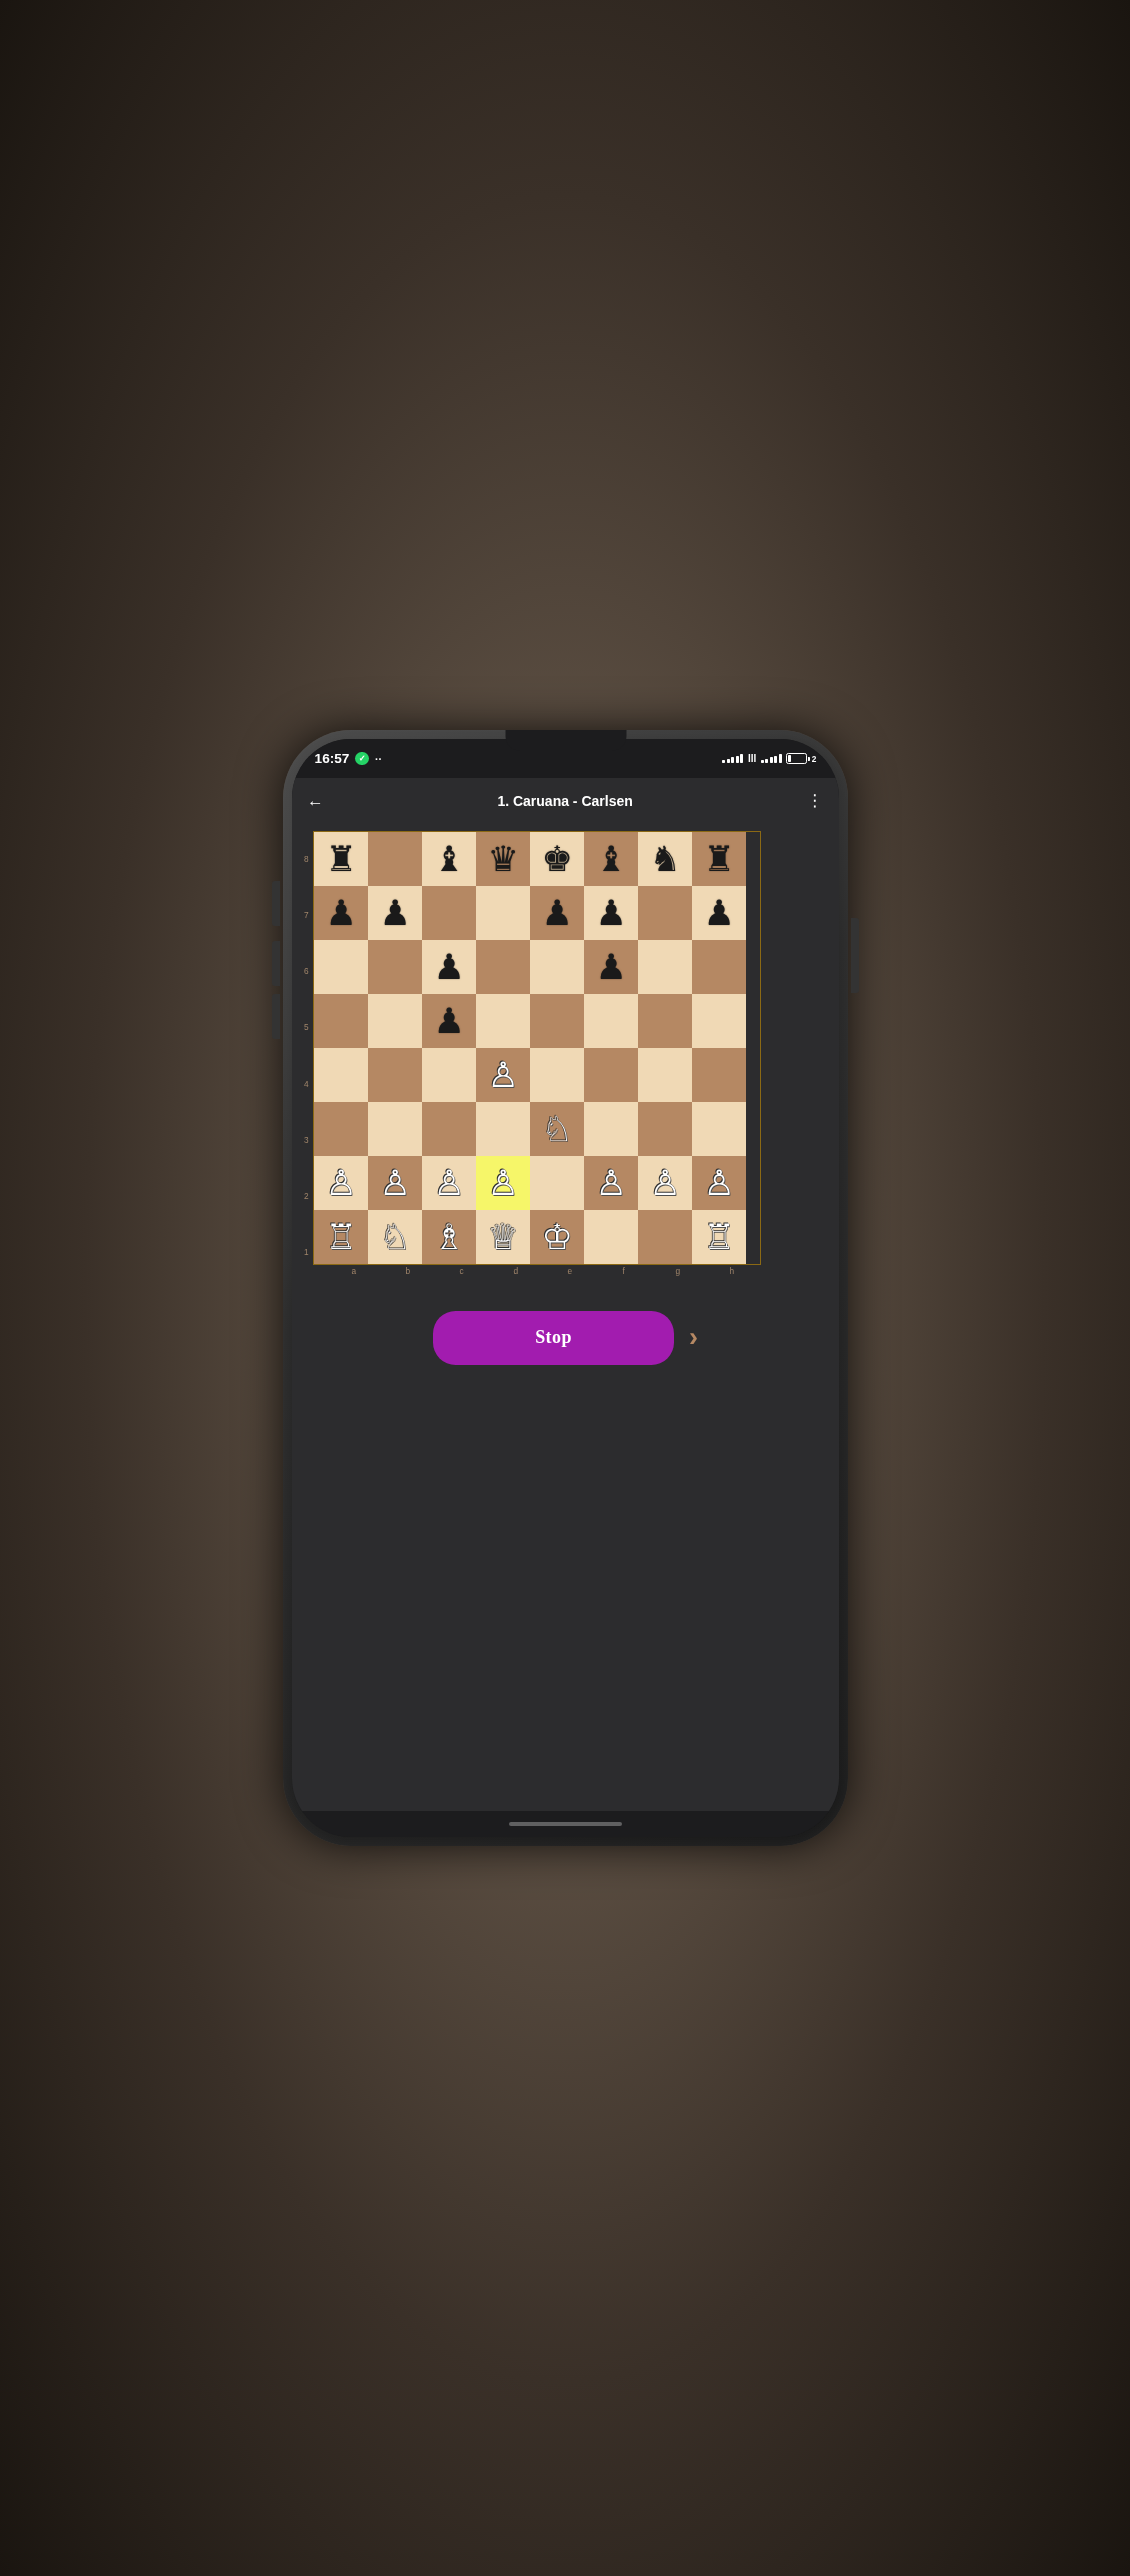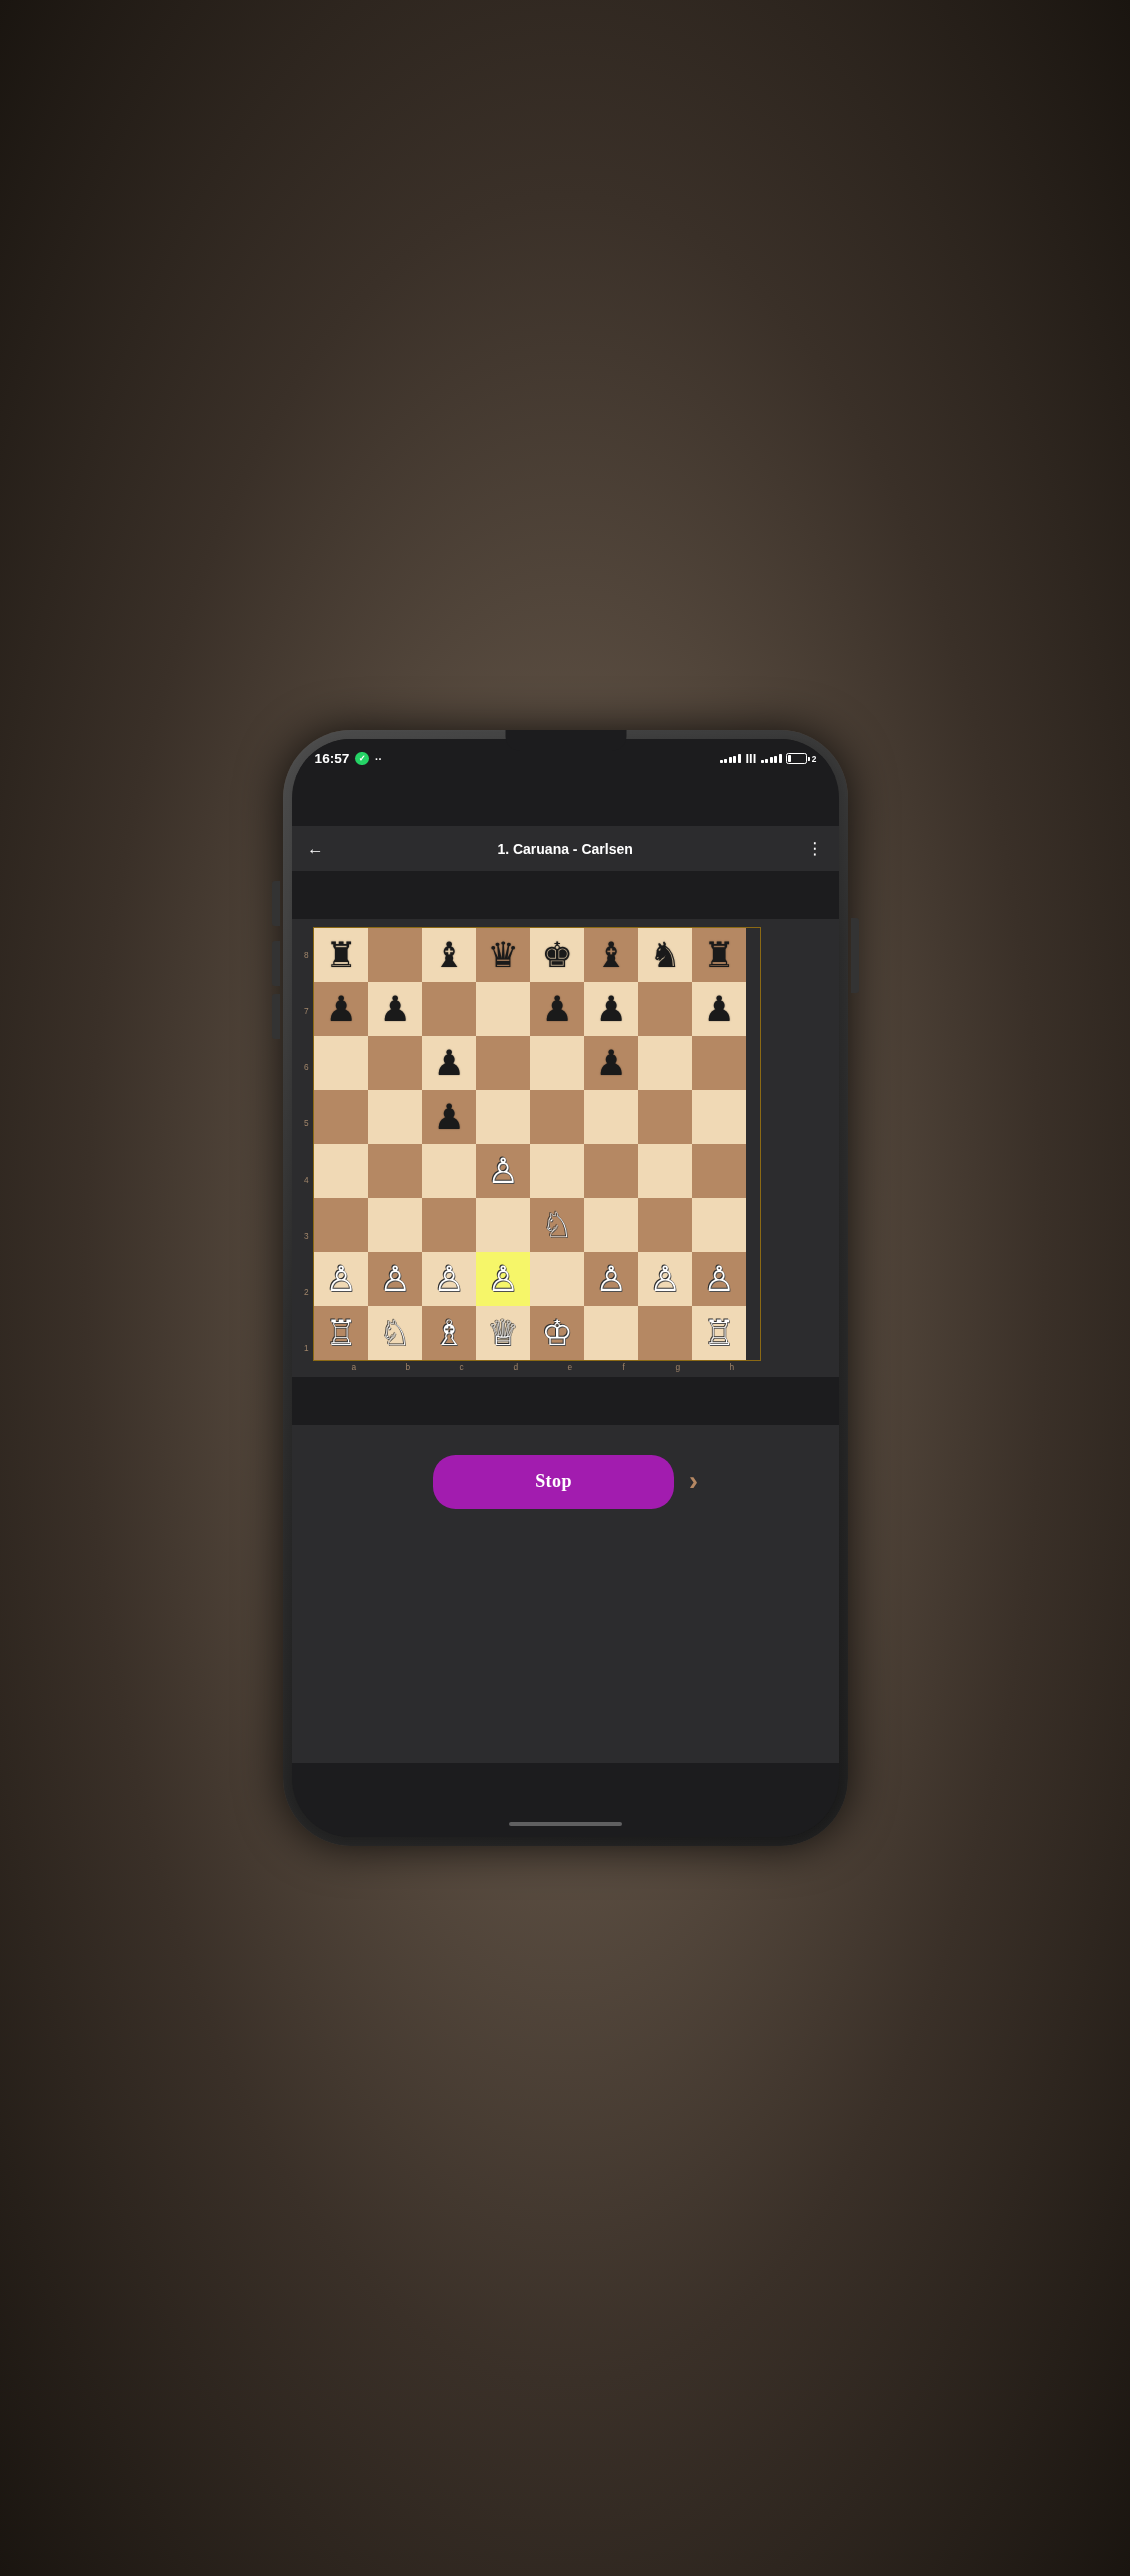--- a/index.html
+++ b/index.html
@@ -47,21 +47,20 @@
     }
 
     .phone-inner {
       width: 100%;
       height: 100%;
       background: #1c1c1e;
       border-radius: 59px;
       overflow: hidden;
       display: flex;
       flex-direction: column;
-      gap: 48px;
     }
 
     
     .status-bar {
       background: #1c1c1e;
       height: 39px;
       display: flex;
       align-items: center;
       justify-content: space-between;
       padding: 0 22.6px;
@@ -279,21 +278,21 @@
         <span style="font-size:10.6px;color:white;">··</span>
       </div>
       <div class="status-right">
         <div class="signal-bars">
           <span style="height:3px"></span>
           <span style="height:4.5px"></span>
           <span style="height:6px"></span>
           <span style="height:7.5px"></span>
           <span style="height:9px"></span>
         </div>
-        <span style="font-size:13px;color:white;">lll</span>
+        <span style="font-size:10px;color:white;">lll</span>
         <div class="signal-bars">
           <span style="height:3px"></span>
           <span style="height:4.5px"></span>
           <span style="height:6px"></span>
           <span style="height:7.5px"></span>
           <span style="height:9px"></span>
         </div>
         <div class="battery-icon">
           <div class="battery-fill"></div>
         </div>

